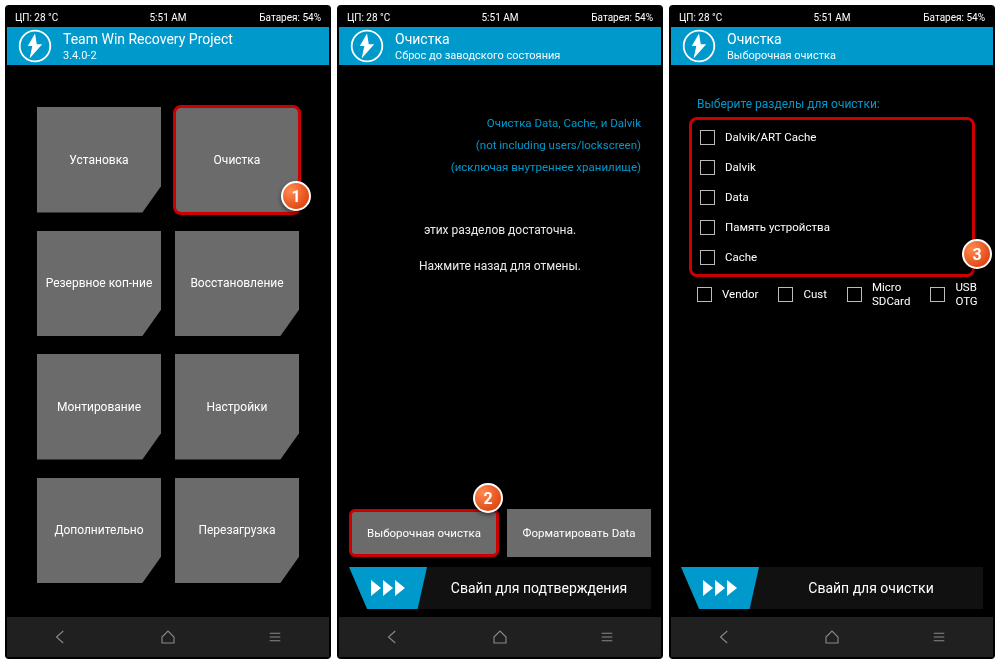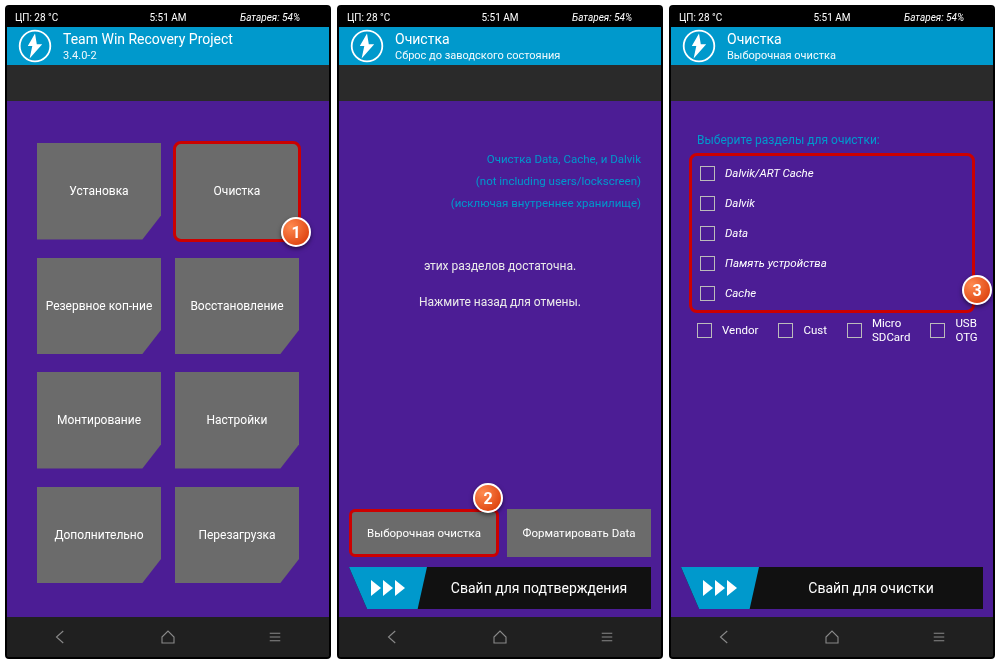--- a/index.html
+++ b/index.html
@@ -32,21 +32,21 @@
     height: 20px;
     background: #000;
     color: #fff;
     font-size: 10px;
     display: flex;
     align-items: center;
     padding: 0 8px;
   }
   .status-bar .sb-left { flex: 1; text-align: left; }
   .status-bar .sb-center { flex: 1; text-align: center; }
-  .status-bar .sb-right { flex: 1; text-align: center; font-style: italic; }
+  .status-bar .sb-right { flex: 1; text-align: right; }
   .header {
     background: #0099cc;
     color: #fff;
     display: flex;
     align-items: center;
     padding: 8px 10px;
     height: 38px;
   }
   .header-logo {
     width: 36px;
@@ -59,24 +59,23 @@
     font-size: 14px;
     font-weight: 400;
   }
   .header-text .subtitle {
     font-size: 11px;
     opacity: 0.95;
     margin-top: 2px;
   }
   .content {
     flex: 1;
-    background: #4c1d95;
+    background: #000000;
     position: relative;
     padding: 20px;
-    margin-top: 36px;
   }
   
   .grid {
     display: grid;
     grid-template-columns: 1fr 1fr;
     grid-template-rows: repeat(4, 1fr);
     gap: 18px 14px;
     height: 100%;
     padding: 22px 10px 14px 10px;
   }
@@ -194,21 +193,20 @@
     height: 15px;
     border: 1.5px solid #bbb;
     margin-right: 10px;
     flex-shrink: 0;
   }
   .hl-group {
     border: 3px solid #c00;
     border-radius: 8px;
     padding: 2px 2px;
     margin: -2px -2px 2px -2px;
-    font-style: italic;
   }
   
   .navbar {
     height: 40px;
     background: #202020;
     display: flex;
     align-items: center;
     justify-content: space-around;
   }
   .nav-icon {

